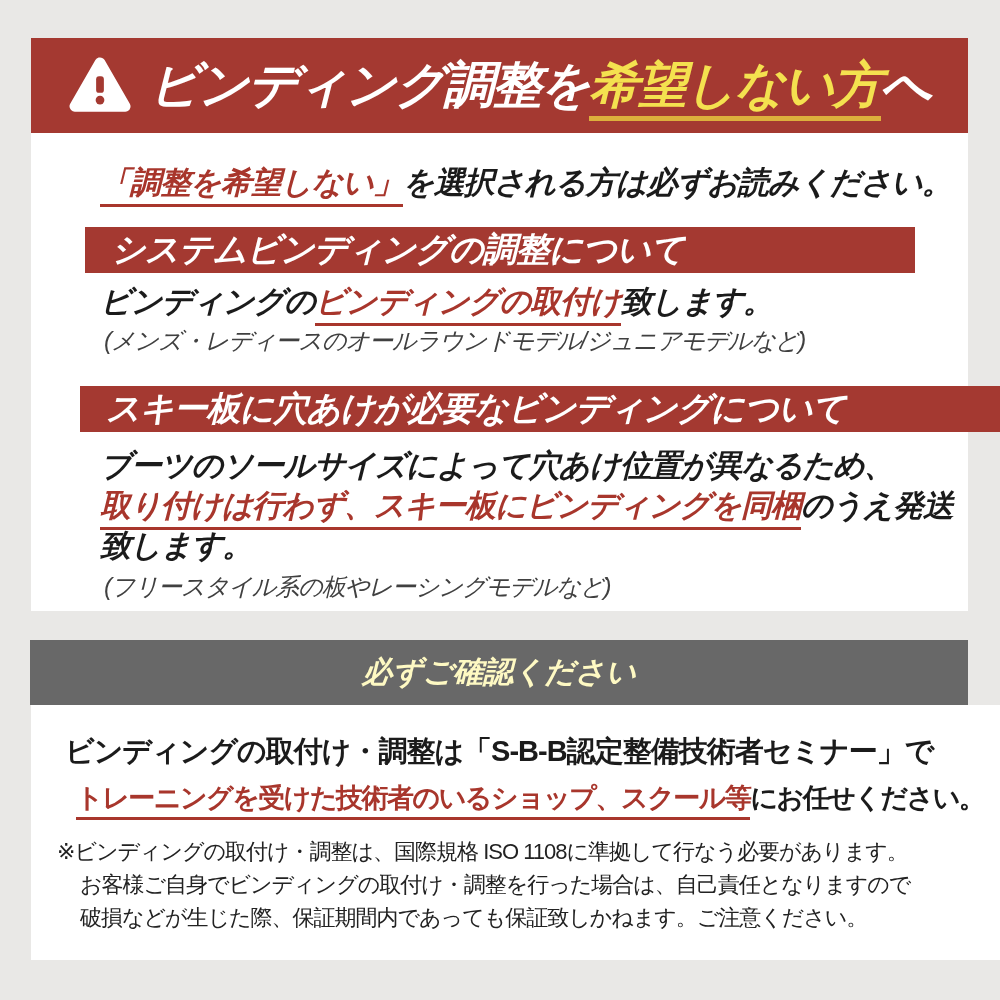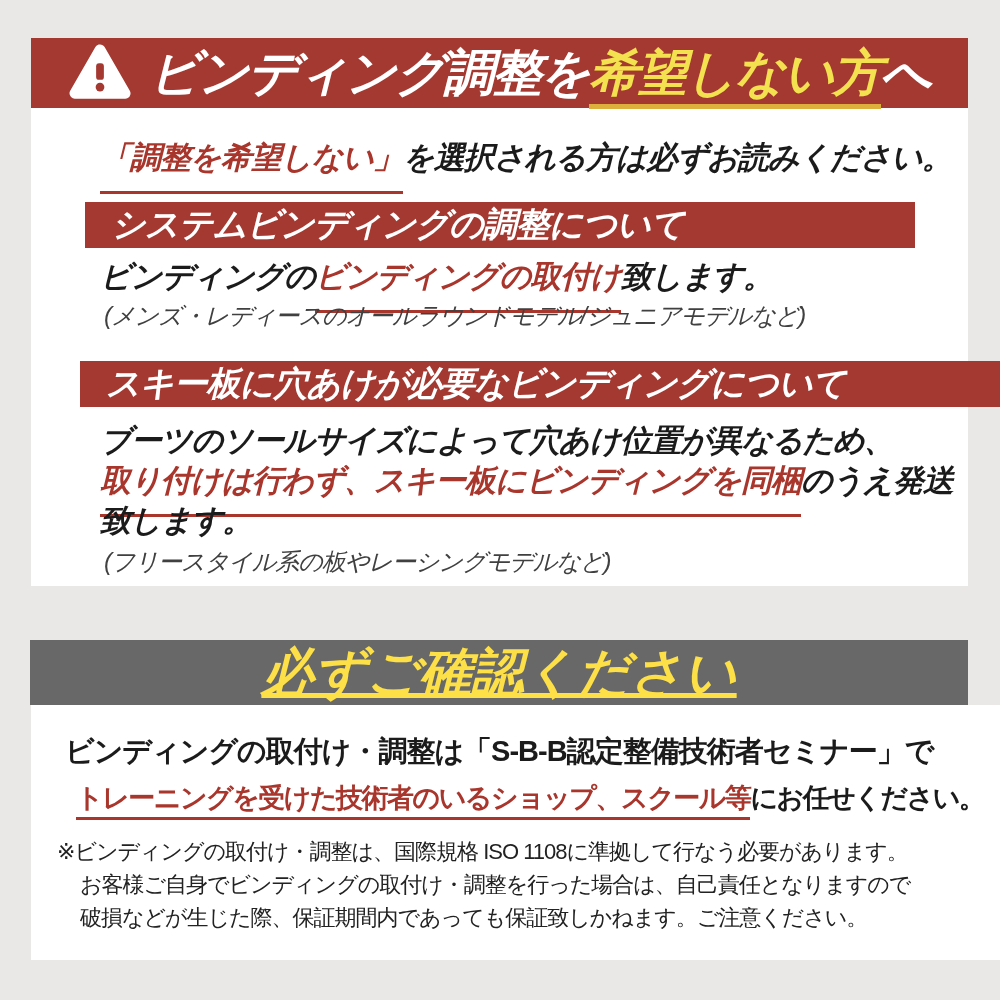--- a/index.html
+++ b/index.html
@@ -17,21 +17,21 @@
   }
 
   
   .card1 {
     position: absolute;
     left: 31px;
     top: 38px;
     width: 937px;
   }
   .main-banner {
-    height: 70px;
+    height: 95px;
     background: #a43931;
     display: flex;
     align-items: center;
     justify-content: center;
     gap: 18px;
   }
   .main-banner .warn-svg {
     width: 62px;
     height: 62px;
     flex: 0 0 auto;
@@ -61,21 +61,21 @@
     font-weight: 700;
     font-style: italic;
     line-height: 40px;
     letter-spacing: -1px;
     margin-left: 69px;
     white-space: nowrap;
   }
   .em-red {
     color: #a8362c;
     border-bottom: 3px solid #a8362c;
-    padding-bottom: 16px;
+    padding-bottom: 4px;
   }
   .note-paren {
     font-size: 24px;
     font-weight: 500;
     font-style: italic;
     line-height: 34px;
     letter-spacing: -1px;
     margin-left: 73px;
     margin-top: 2px;
     color: #404040;
@@ -118,27 +118,26 @@
     left: 30px;
     top: 640px;
     width: 938px;
     height: 65px;
     background: #686868;
     display: flex;
     align-items: center;
     justify-content: center;
   }
   .confirm-banner .confirm-title {
-    color: #fde047;
-    font-size: 52px;
+    color: #fef9c3;
+    font-size: 30px;
     font-weight: 800;
     font-style: italic;
     letter-spacing: 0px;
     white-space: nowrap;
-    text-decoration: underline;
   }
 
   
   .card2 {
     position: absolute;
     left: 31px;
     top: 705px;
     width: 991px;
     height: 255px;
     background: #ffffff;

